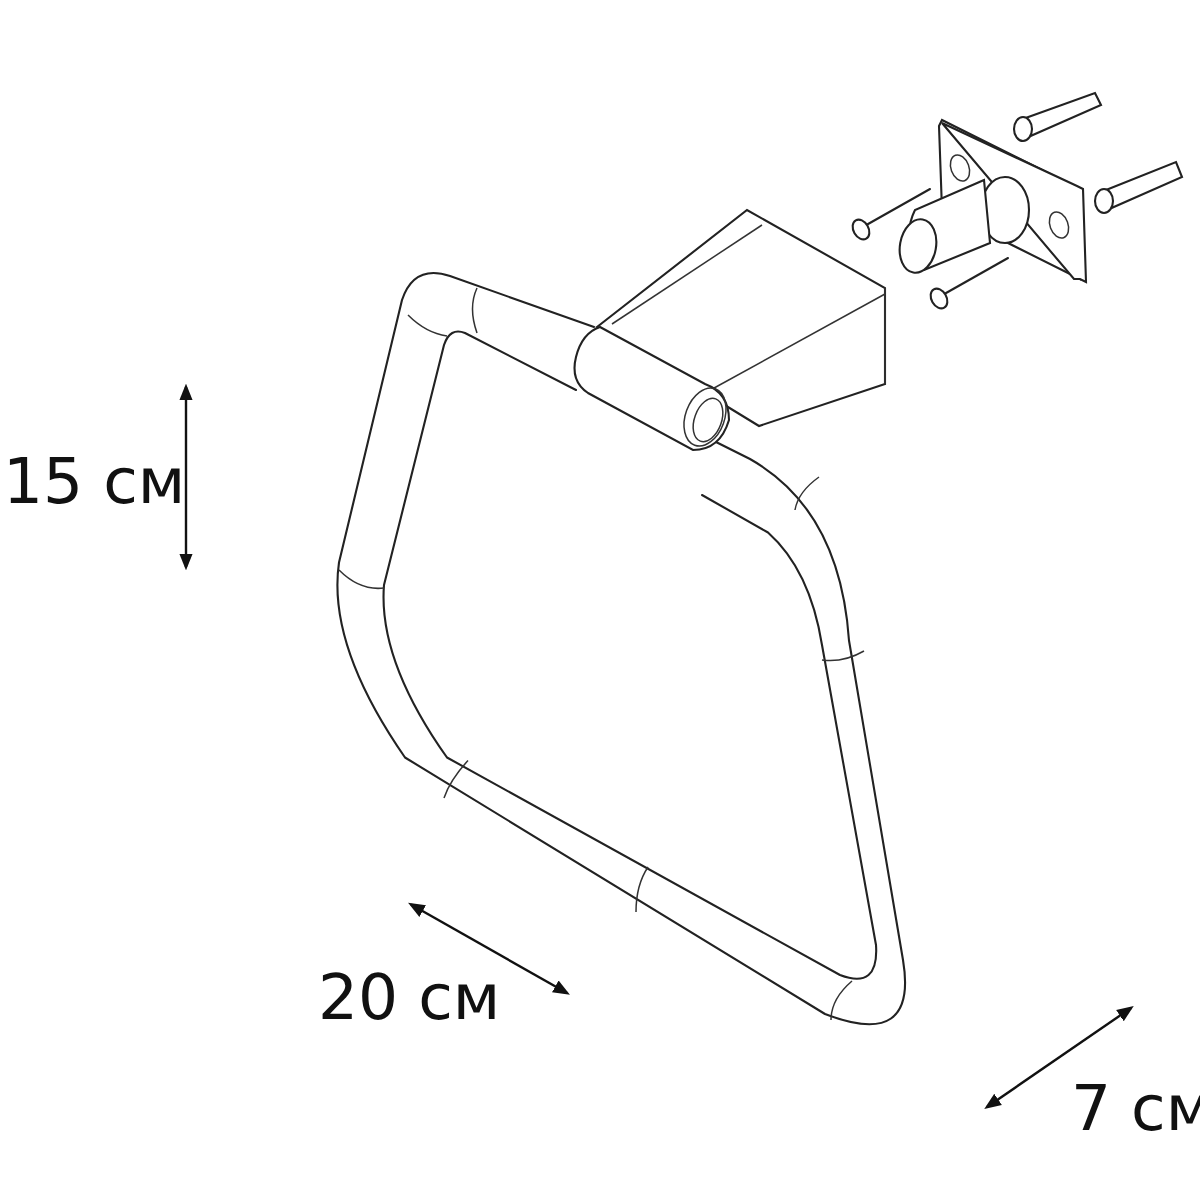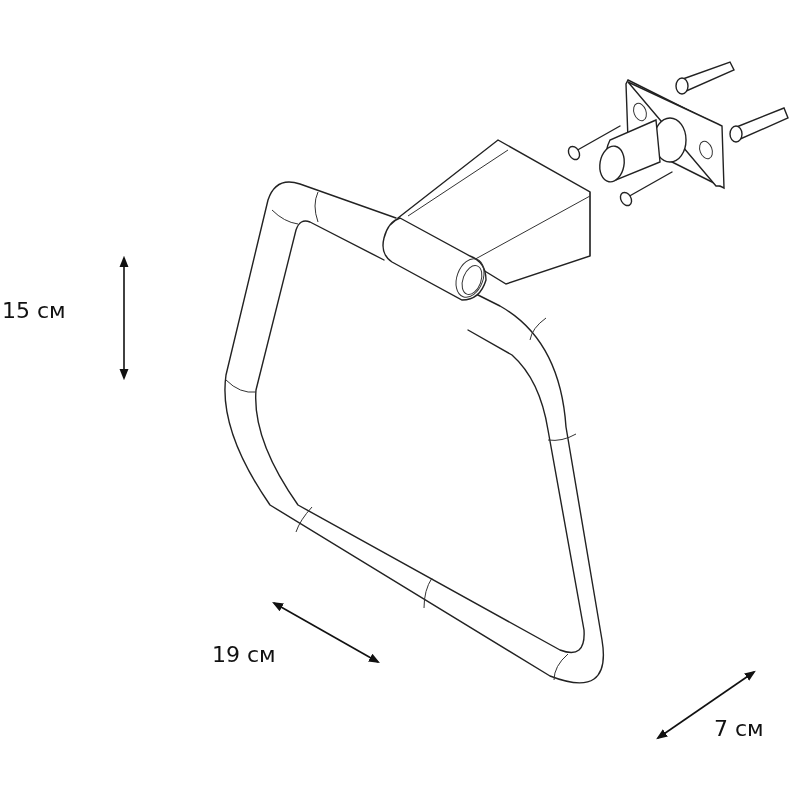--- a/index.html
+++ b/index.html
@@ -1,21 +1,21 @@
 <!DOCTYPE html>
 <html><head>
   <meta charset="utf-8">
   <style>
     html, body { margin: 0; padding: 0; background: #ffffff; }
     body { width: 800px; height: 800px; position: relative; overflow: hidden; }
     #canvas { position: absolute; left: 0; top: 0; width: 800px; height: 800px; }
     .dim-label {
       position: absolute;
       font-family: "DejaVu Sans", sans-serif;
-      font-size: 22px;
+      font-size: 42px;
       color: #111111;
       white-space: nowrap;
       line-height: 1;
     }
     #lbl-height { left: 2px; top: 300px; }
     #lbl-width  { left: 212px; top: 644px; }
     #lbl-depth  { left: 714px; top: 718px; }
     svg .ln { fill: none; stroke: #222; stroke-width: 1.4; stroke-linecap: round; stroke-linejoin: round; }
     svg .thin { fill: none; stroke: #333; stroke-width: 1; }
     svg .fillw { fill: #fff; stroke: #222; stroke-width: 1.4; }
@@ -88,15 +88,15 @@
       <marker id="ah" viewBox="0 0 10 10" refX="8" refY="5" markerWidth="7" markerHeight="7" orient="auto-start-reverse">
         <path d="M0,1 L10,5 L0,9 Z" fill="#111"></path>
       </marker>
     </defs>
     <line class="arrow" x1="124" y1="258" x2="124" y2="378" marker-start="url(#ah)" marker-end="url(#ah)"></line>
     <line class="arrow" x1="274" y1="603" x2="378" y2="662" marker-start="url(#ah)" marker-end="url(#ah)"></line>
     <line class="arrow" x1="658" y1="738" x2="754" y2="672" marker-start="url(#ah)" marker-end="url(#ah)"></line>
   </svg>
 
   <div class="dim-label" id="lbl-height">15 см</div>
-  <div class="dim-label" id="lbl-width">19 см</div>
+  <div class="dim-label" id="lbl-width">20 см</div>
   <div class="dim-label" id="lbl-depth">7 см</div>
 </div>
 
 </body></html>

